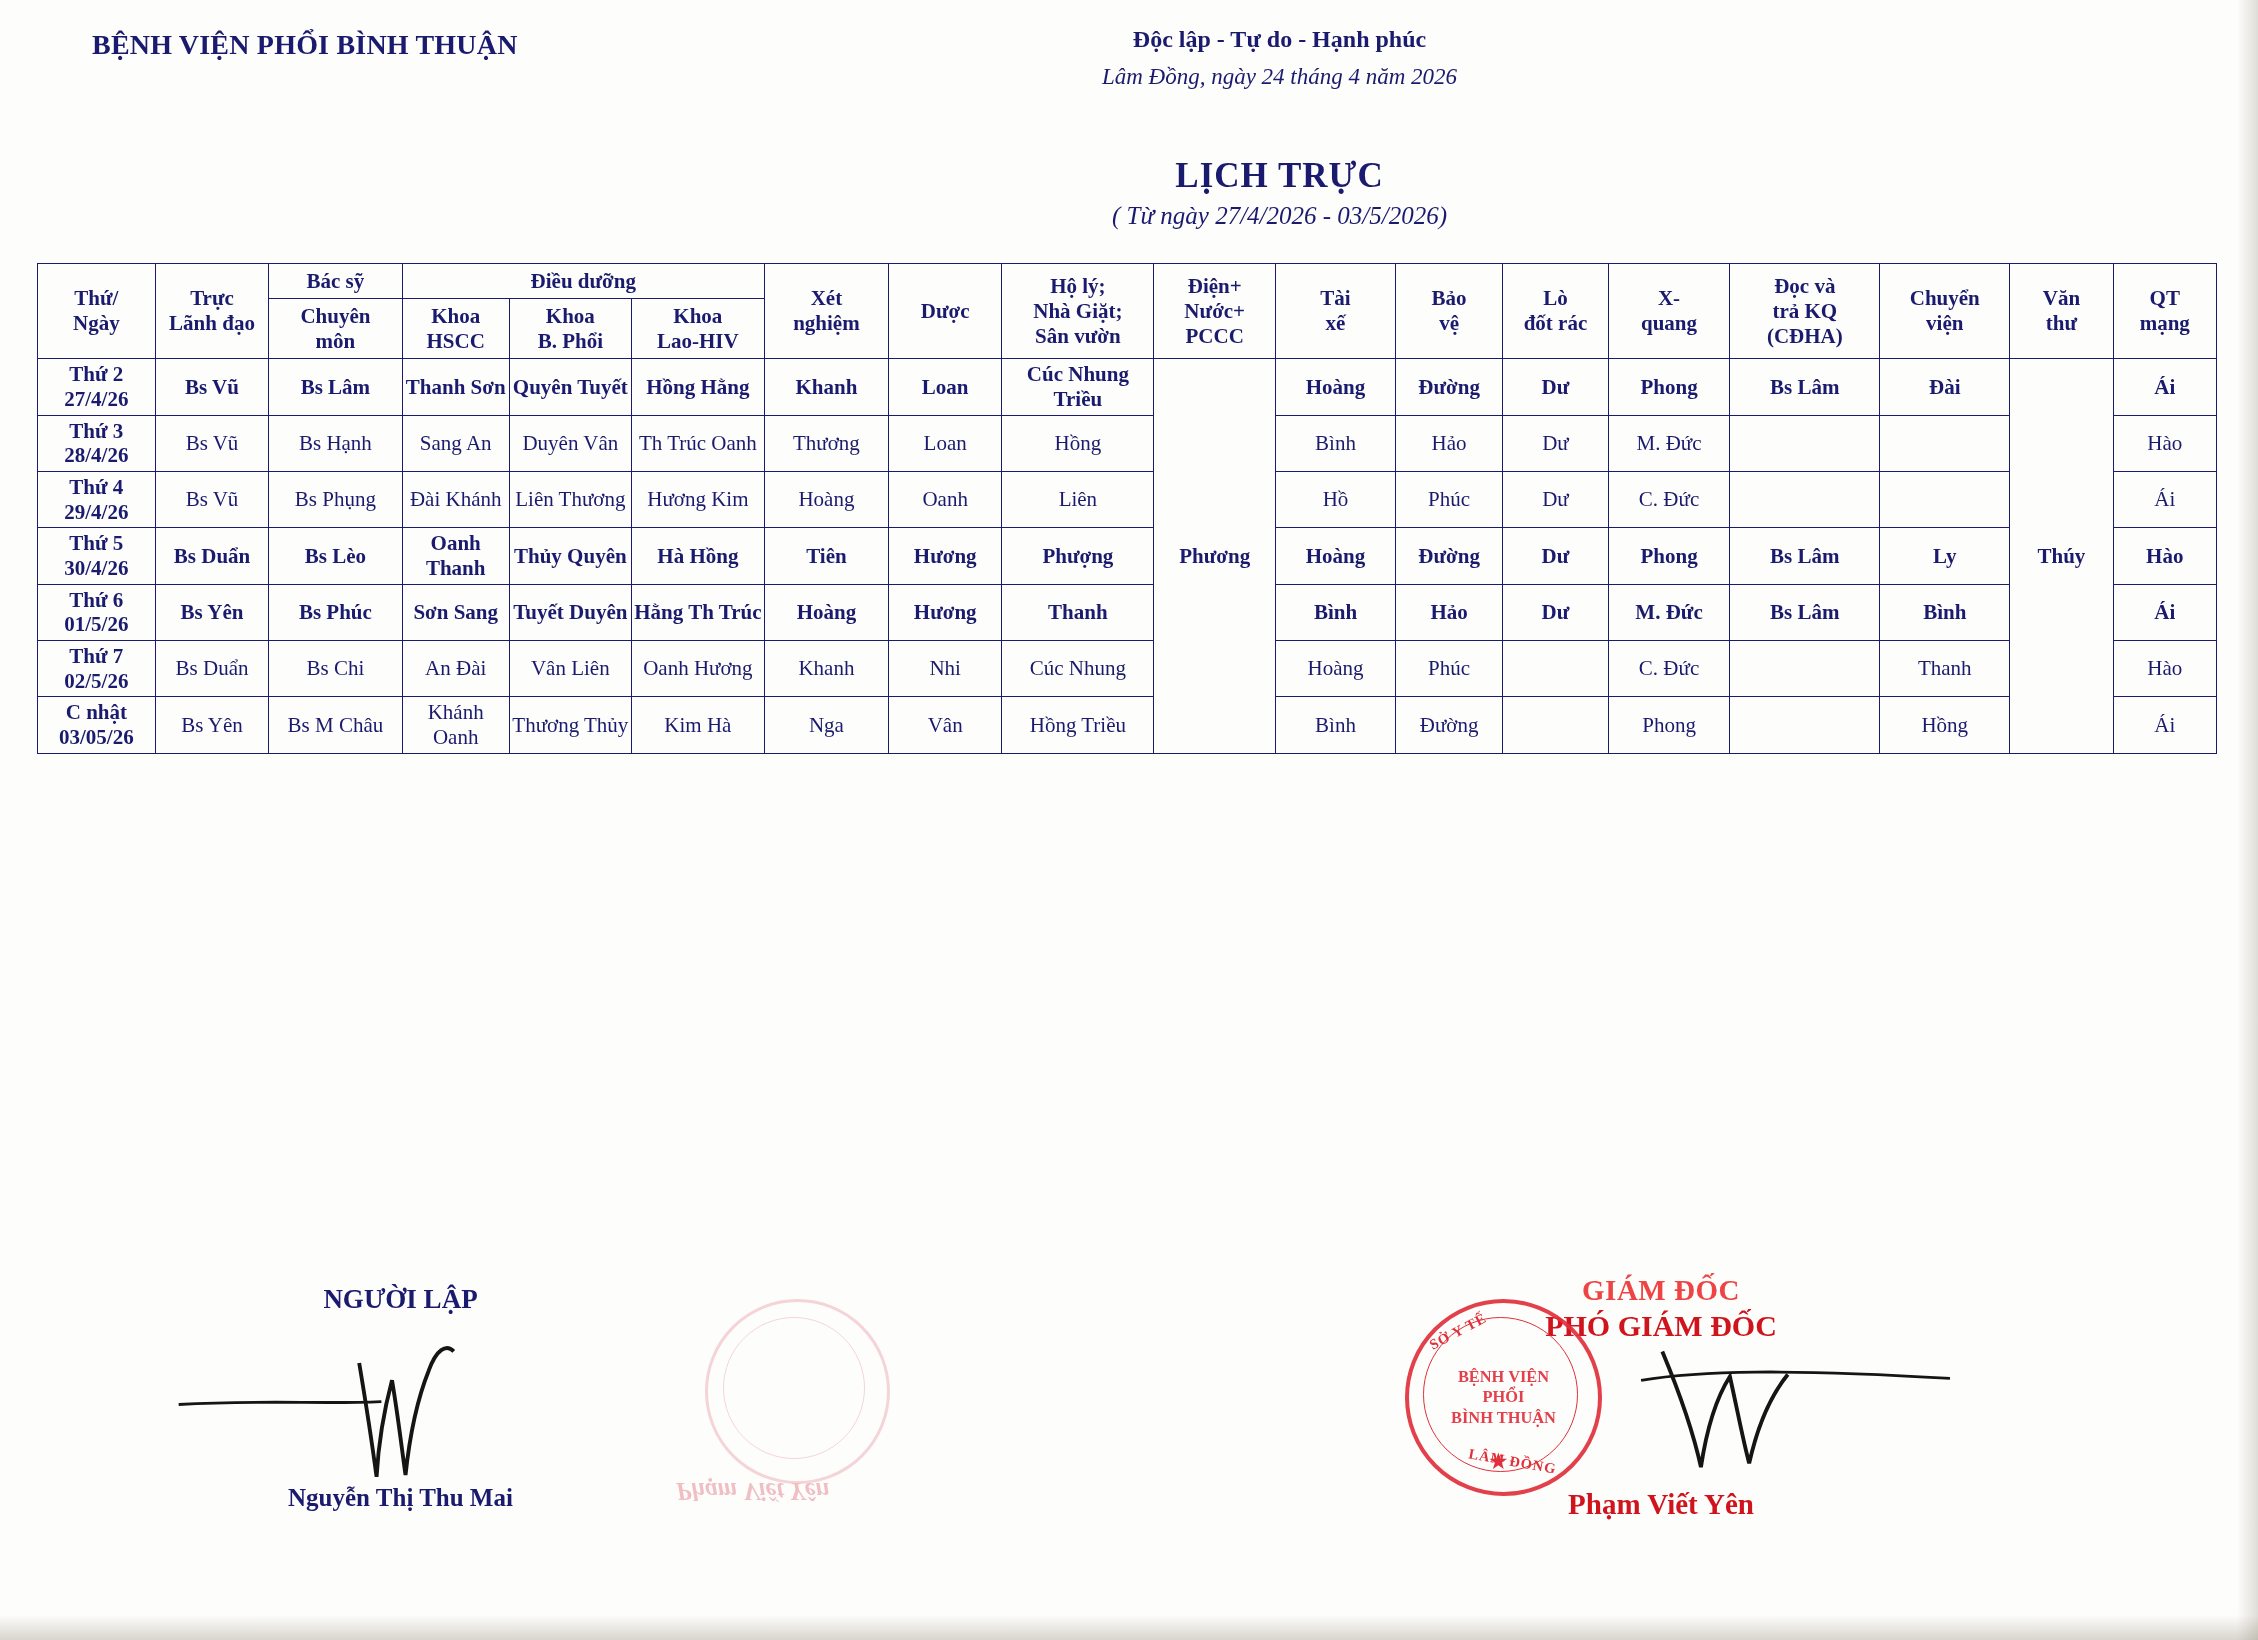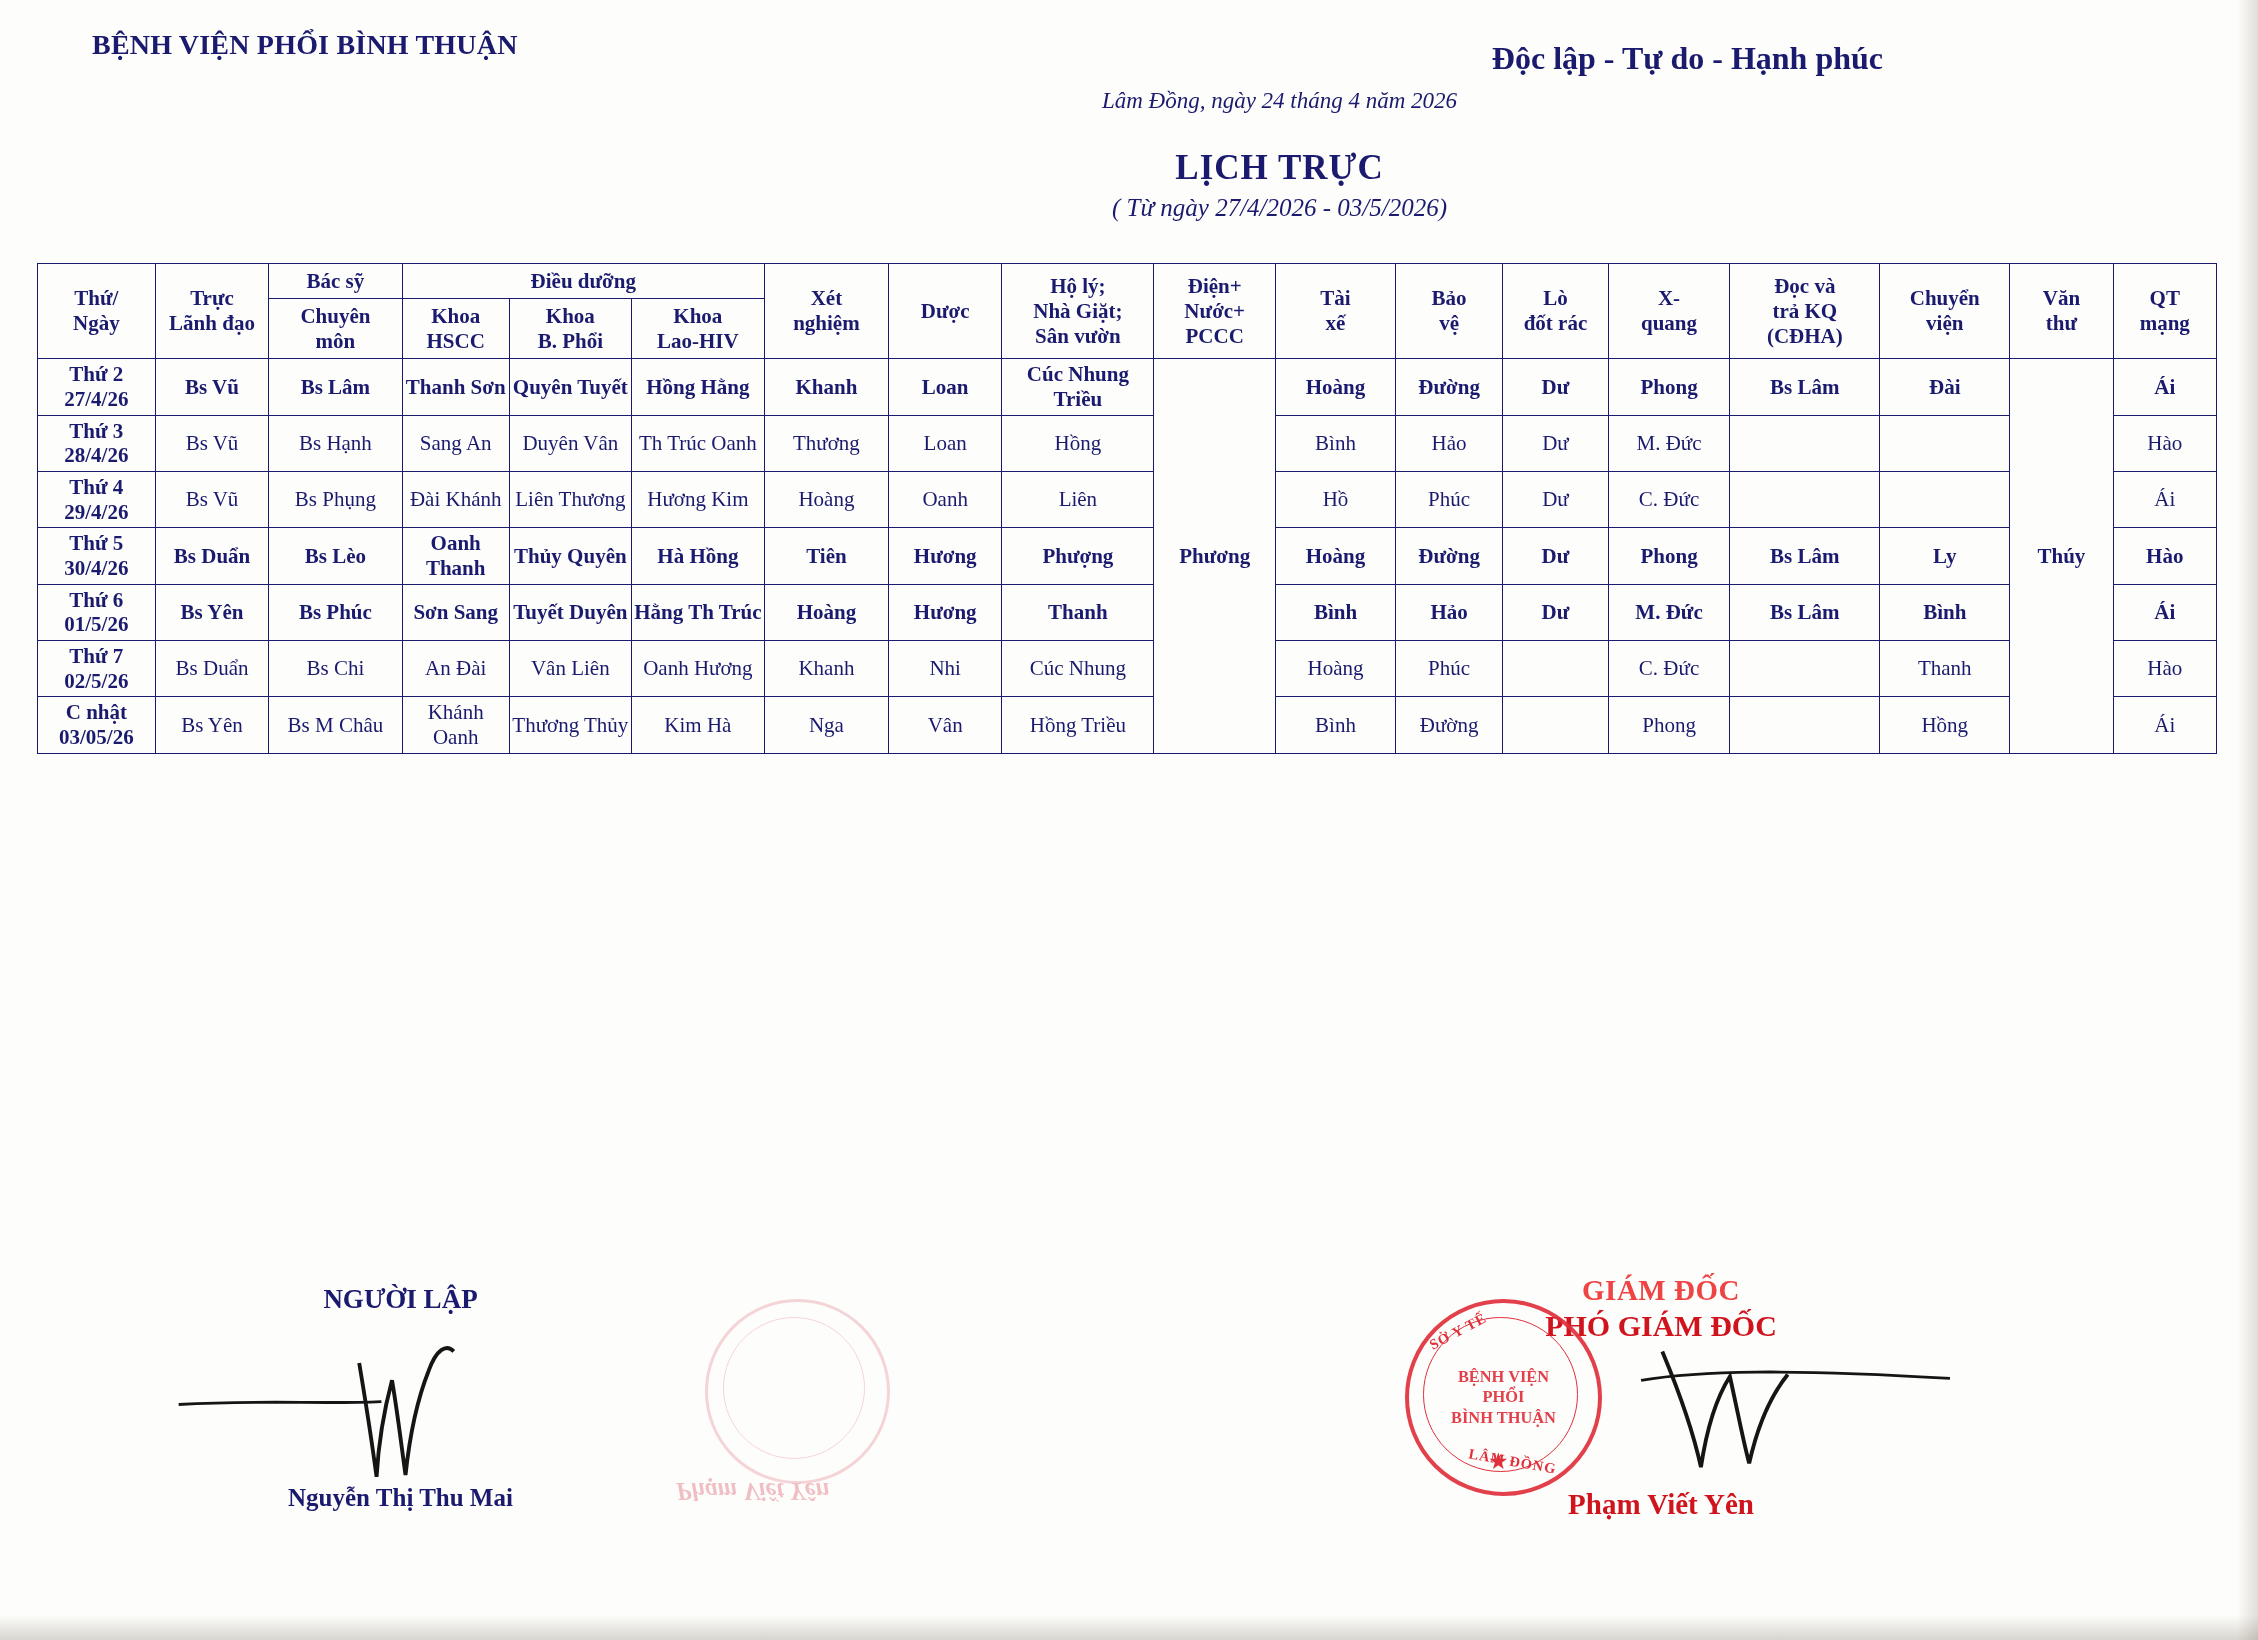--- a/index.html
+++ b/index.html
@@ -35,34 +35,33 @@
     top: 21px;
     width: 1207px;
     text-align: center;
   }
   .hdr-center .l1 {
     font-size: 31px;
     font-weight: bold;
     letter-spacing: 0.3px;
   }
   .hdr-center .l2 {
-    font-size: 32px;
-    font-weight: bold;
-    margin-top: 19px;
-    text-align: right;
+    font-size: 24px;
+    font-weight: bold;
+    margin-top: 5px;
   }
   .hdr-center .l3 {
     font-size: 23px;
     font-style: italic;
     margin-top: 10.6px;
   }
   .title-block {
     position: absolute;
     left: 676px;
-    top: 148px;
+    top: 156px;
     width: 1207px;
     text-align: center;
   }
   .title-block .t1 {
     font-size: 35px;
     font-weight: bold;
     letter-spacing: 1px;
   }
   .title-block .t2 {
     font-size: 25px;

